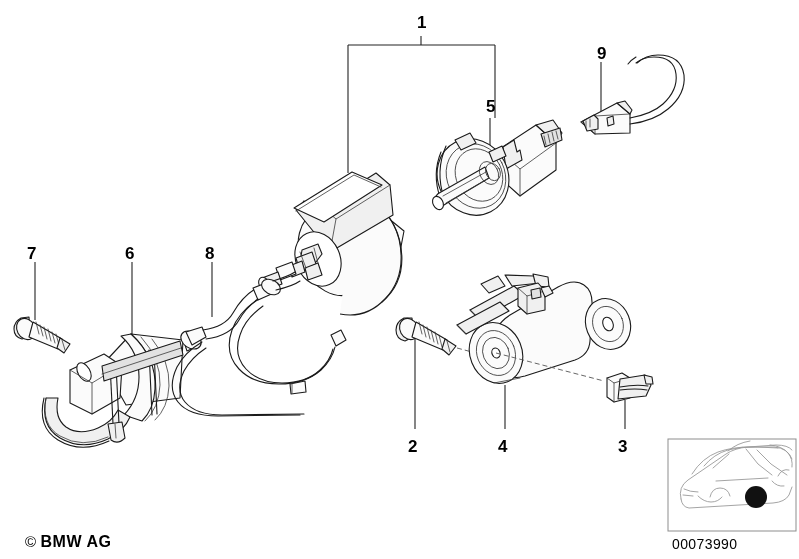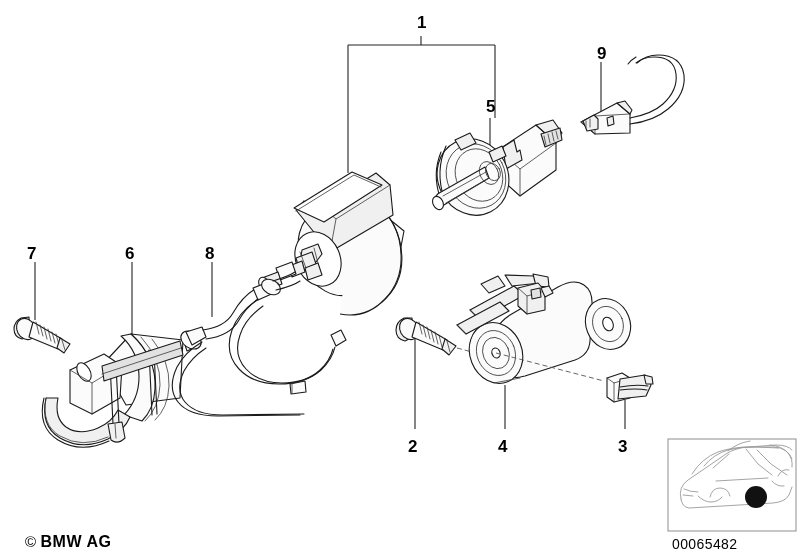--- a/index.html
+++ b/index.html
@@ -280,13 +280,13 @@
 <div class="callout" style="left:125px;top:245px;">6</div>
 <div class="callout" style="left:205px;top:245px;">8</div>
 <div class="callout" style="left:408px;top:438px;">2</div>
 <div class="callout" style="left:498px;top:438px;">4</div>
 <div class="callout" style="left:618px;top:438px;">3</div>
 
 <div class="footer-logo">
   <span class="cmark">©</span><span style="margin-left:4px;">BMW AG</span>
 </div>
 
-<div class="partno">00065482</div>
+<div class="partno">00073990</div>
 
 </body></html>

